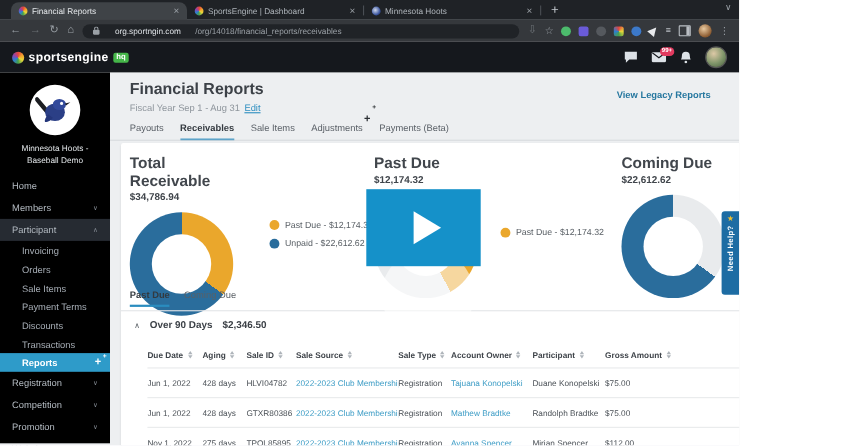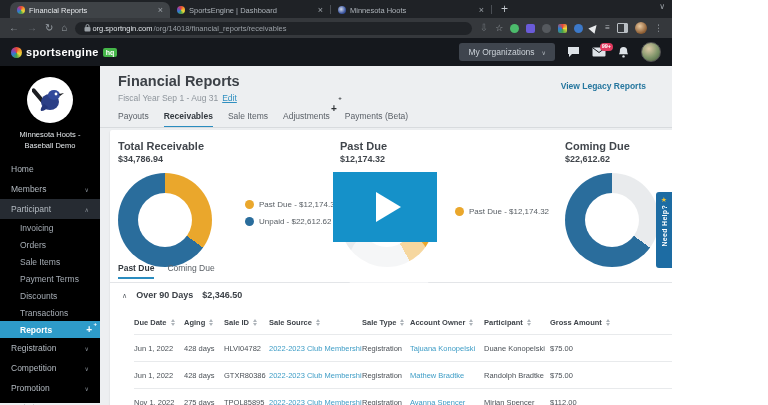--- a/index.html
+++ b/index.html
@@ -20,21 +20,21 @@
   .tabsep{width:1px;height:9px;background:#4a4e54;align-self:center;}
   .newtab{color:#c3c8cd;font-size:12px;margin:0 9px;align-self:center;line-height:14px;}
   .strip-chev{position:absolute;right:7px;top:2px;color:#9aa0a6;font-size:8px;}
 
   
   .chromenav{position:absolute;top:18px;left:0;right:0;height:20px;background:#35383c;
              display:flex;align-items:center;padding:0 9px;gap:8px;}
   .nav-ic{color:#9aa0a6;font-size:10px;line-height:1;}
   .nav-ic.dim{color:#6a6f74;}
   .urlbar{height:13px;background:#202327;border-radius:7px;display:flex;align-items:center;
-          padding:0 9px;gap:1px;width:420px;}
+          padding:0 9px;gap:13px;width:420px;}
   .lock{width:7px;height:8px;flex:none;}
   .url-domain{font-size:7.5px;color:#dfe3e7;white-space:nowrap;}
   .url-path{font-size:7.5px;color:#9aa0a6;white-space:nowrap;}
   .ext-row{display:flex;align-items:center;gap:7px;margin-left:auto;}
   .exi{width:9px;height:9px;border-radius:50%;flex:none;}
   .exi.sq{border-radius:2px;}
   .ex-star{color:#9aa0a6;font-size:9px;line-height:1;}
   .ex-ptr{width:0;height:0;border-left:4px solid transparent;border-right:4px solid transparent;
           border-bottom:8px solid #e8eaec;transform:rotate(40deg);}
   .ex-list{color:#b9bec3;font-size:8px;line-height:1;}
@@ -88,21 +88,21 @@
   .ptabs{position:absolute;left:18px;top:45px;display:flex;gap:15px;font-size:8.5px;color:#595f66;}
   .ptab{padding-bottom:5px;}
   .ptab.active{color:#33393f;font-weight:700;border-bottom:2px solid #2a8cbf;}
   .main-divider{position:absolute;left:0;right:0;top:61px;height:1px;background:#d8dbde;}
 
   
   .card{position:absolute;left:10px;top:64px;width:640px;bottom:-8px;background:#fff;
         border-radius:2px;box-shadow:0 1px 2px rgba(0,0,0,.12);}
   .cg{position:absolute;top:10px;width:100px;}
   .cg1{left:8px;}.cg2{left:230px;}.cg3{left:455px;}
-  .cg-title{font-size:11px;font-weight:700;color:#41464c;}
+  .cg-title{font-size:14px;font-weight:700;color:#41464c;}
   .cg-value{font-size:9px;font-weight:700;color:#41464c;margin-top:2px;}
   .donut{position:relative;width:94px;height:94px;border-radius:50%;margin-top:9px;background:#e9ebed;}
   .donut .hole{position:absolute;inset:20px;background:#fff;border-radius:50%;}
   .legend{position:absolute;font-size:8px;color:#5a6066;}
   .lg1{left:135px;top:70px;}.lg2{left:345px;top:77px;}.lg3{left:562px;top:77px;}
   .lg-row{display:flex;align-items:center;gap:5px;margin-bottom:8px;white-space:nowrap;}
   .dot{width:9px;height:9px;border-radius:50%;flex:none;}
 
   .subtabs{position:absolute;left:8px;top:133px;display:flex;gap:13px;font-size:8.5px;color:#5a6066;}
   .subtab{padding-bottom:4px;}
@@ -196,24 +196,20 @@
     </div>
   </div>
 
   <div class="appbar">
     <div class="brand">
       <span class="brand-ic"></span>
       <span class="brand-name">sportsengine</span>
       <span class="hq-badge">hq</span>
     </div>
     <div class="appbar-right">
-      <div class="orgs-pill">
-        <span>My Organizations</span>
-        <span class="chev">∨</span>
-      </div>
       <span class="bar-ic">
         <svg width="13" height="12" viewBox="0 0 13 12">
             <path d="M1 1h11v7H5l-3 3V8H1z" fill="#dde2e7"></path>
           </svg>
       </span>
       <span class="bar-ic">
         <svg width="14" height="10" viewBox="0 0 14 10">
             <rect x="0.5" y="0.5" width="13" height="9" rx="1" fill="#dde2e7"></rect>
             <path d="M1 1l6 4.5L13 1" stroke="#15181d" fill="none"></path>
           </svg>

